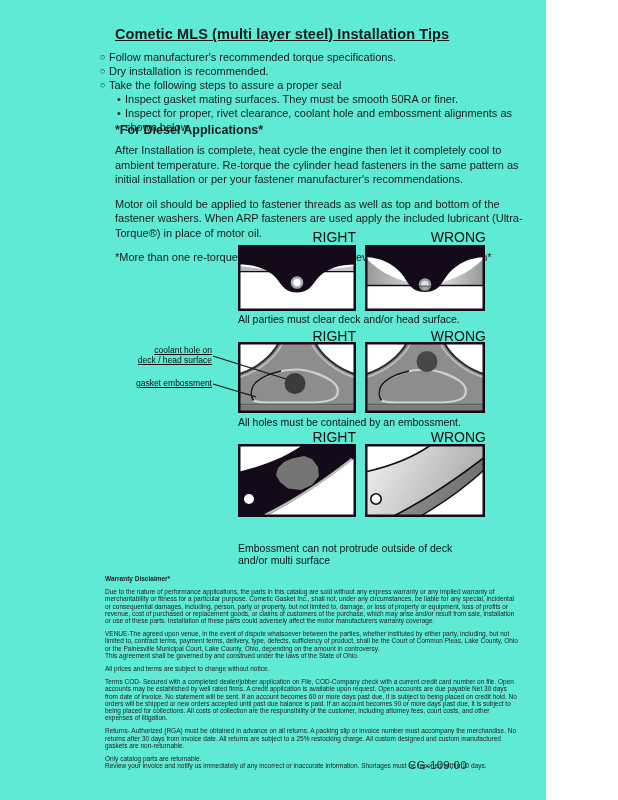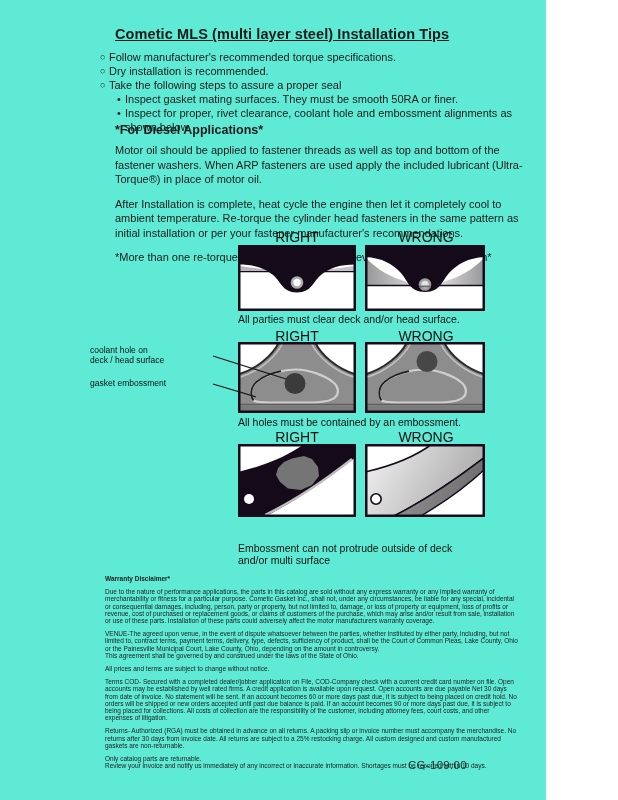--- a/index.html
+++ b/index.html
@@ -12,26 +12,26 @@
   .bullets{position:absolute;left:100px;top:50px;width:440px;font-size:11px;line-height:14px;}
   .bullet{display:flex;align-items:flex-start;}
   .bullet .m{width:9px;flex:0 0 9px;font-size:9px;line-height:14px;}
   .bullet.sub{margin-left:17px;}
   .bullet.sub .m{width:8px;flex:0 0 8px;font-size:11px;}
 
   .diesel{position:absolute;left:115px;top:119px;width:414px;}
   .diesel .d-head{font-size:12.5px;font-weight:bold;margin:4px 0 6px 0;}
   .diesel p{margin:0 0 10px 0;font-size:11px;line-height:14.5px;}
 
-  .dg-label{position:absolute;width:118px;text-align:center;font-size:14px;line-height:14px;color:#111;}
+  .dg-label{position:absolute;width:118px;text-align:right;font-size:14px;line-height:14px;color:#111;}
   .dbox{position:absolute;}
   .dbox svg{display:block;}
   .dg-caption{position:absolute;font-size:10.5px;line-height:12px;color:#111;}
 
-  .callout{position:absolute;width:122px;font-size:8.5px;line-height:10px;color:#111;}
+  .callout{position:absolute;width:122px;text-align:right;font-size:8.5px;line-height:10px;color:#111;text-decoration:underline;}
   .leader{position:absolute;pointer-events:none;}
 
   .disclaimer{position:absolute;left:105px;top:575px;width:413px;font-size:6.5px;line-height:7.2px;color:#1c1c1c;}
   .disclaimer .w-head{font-weight:bold;margin:0 0 6px 0;}
   .disclaimer p{margin:0 0 6px 0;}
   .disclaimer p.tight{margin:0;}
 
   .footer-code{position:absolute;left:388px;top:759px;font-size:11.5px;letter-spacing:.3px;color:#2b2b2b;padding-left:20px;}
 </style>
 </head>
@@ -59,22 +59,22 @@
       <span>Inspect gasket mating surfaces.  They must be smooth 50RA or finer.</span>
     </div>
     <div class="bullet sub">
       <span class="m">•</span>
       <span>Inspect for proper, rivet clearance, coolant hole and embossment alignments as shown below.</span>
     </div>
   </div>
 
   <div class="diesel">
     <div class="d-head">*For Diesel Applications*</div>
+    <p>After Installation is complete, heat cycle the engine then let it completely cool to ambient temperature. Re-torque the cylinder head fasteners in the same pattern as initial installation or per your fastener manufacturer's recommendations.</p>
     <p>Motor oil should be applied to fastener threads as well as top and bottom of the fastener washers. When ARP fasteners are used apply the included lubricant (Ultra-Torque®) in place of motor oil.</p>
-    <p>After Installation is complete, heat cycle the engine then let it completely cool to ambient temperature. Re-torque the cylinder head fasteners in the same pattern as initial installation or per your fastener manufacturer's recommendations.</p>
     <p>*More than one re-torque may be required to achieve proper fastener stretch*</p>
   </div>
 
   <div class="dg-label" style="left:238px;top:230px;">RIGHT</div>
   <div class="dg-label" style="left:366px;top:230px;width:120px;">WRONG</div>
 
   <div class="dbox" style="left:238px;top:245px;">
     <svg width="118" height="66" viewBox="0 0 118 66">
       <rect width="118" height="66" fill="#ffffff"></rect>
       <path d="M2,21 C18,23.5 32,25 46,25.9 L46,26 L2,26 Z" fill="#b7b7b7"></path>

